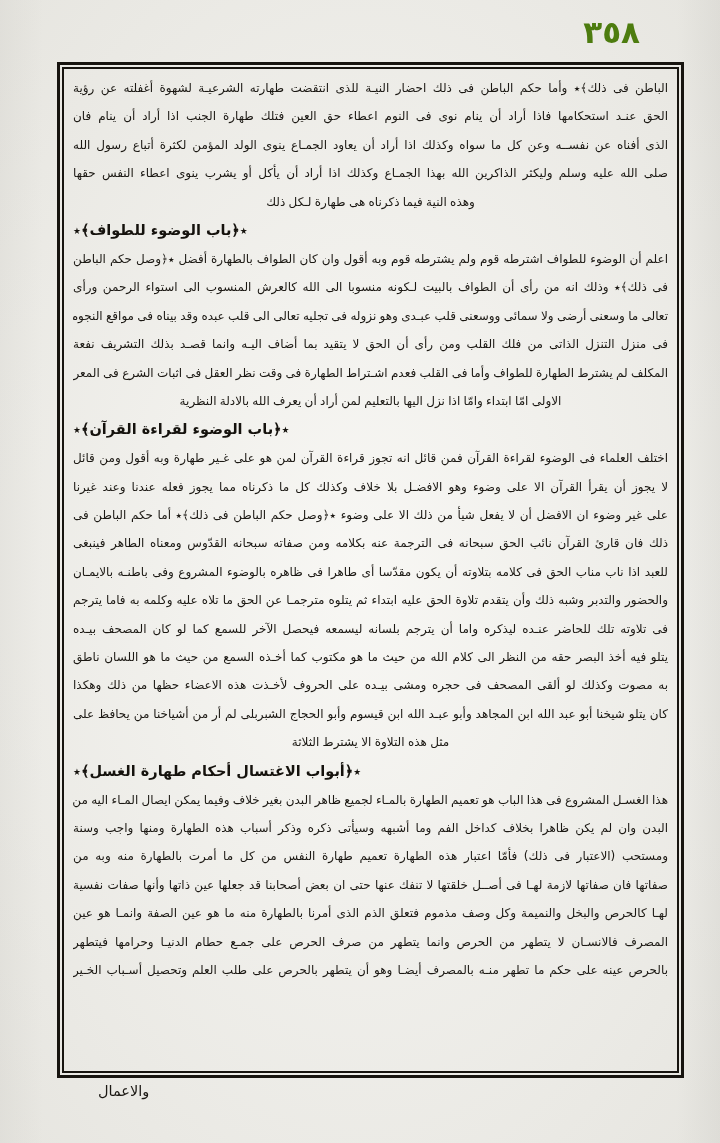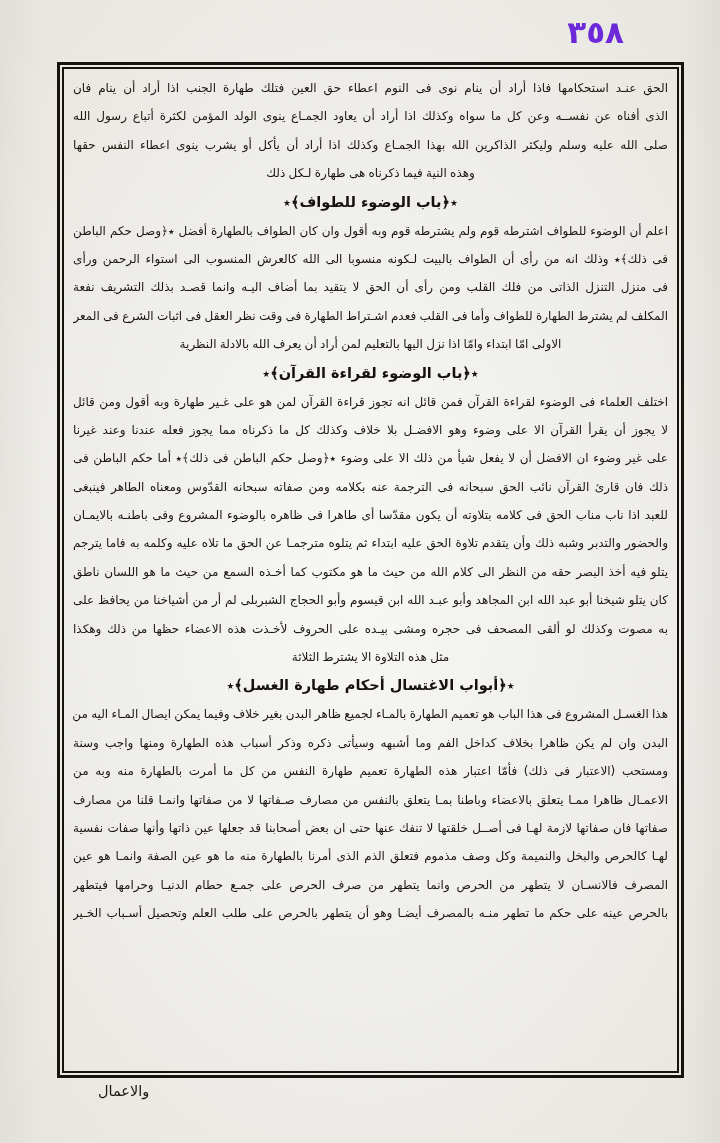--- a/index.html
+++ b/index.html
@@ -10,22 +10,22 @@
     color:#1a1712;
   }
   
   body::before{
     content:"";position:absolute;inset:0;pointer-events:none;
     background:
       radial-gradient(ellipse at 50% 50%, rgba(255,255,255,0.35), rgba(120,118,110,0.10) 95%),
       linear-gradient(90deg, rgba(140,138,130,0.08), rgba(0,0,0,0) 6%, rgba(0,0,0,0) 94%, rgba(140,138,130,0.10));
   }
   .page-number{
-    position:absolute;top:14px;right:96px;
-    font-size:31px;font-weight:bold;letter-spacing:2px;color:#6d28d9;
+    position:absolute;top:14px;right:80px;
+    font-size:31px;font-weight:bold;letter-spacing:2px;color:#4d7c0f;
   }
   .frame{
     position:absolute;top:62px;left:57px;width:627px;height:1016px;
     border:3px solid #17140f;box-sizing:border-box;background:transparent;
   }
   .frame-inner{
     position:absolute;top:2px;left:2px;right:2px;bottom:2px;
     border:2px solid #17140f;box-sizing:border-box;
     padding:5px 9px 0 9px;overflow:hidden;
     direction:rtl;
@@ -35,60 +35,62 @@
     white-space:nowrap;overflow:hidden;
     text-align:justify;text-align-last:justify;
     word-spacing:-0.5px;
     color:#1b1813;
   }
   .line-center{
     text-align:left;text-align-last:center;
   }
   .heading{
     font-size:14.5px;line-height:29px;height:29px;font-weight:bold;
-    text-align:center;white-space:nowrap;overflow:hidden;color:#15120d;
+    text-align:left;white-space:nowrap;overflow:hidden;color:#15120d;
   }
   .catchword{
     position:absolute;top:1083px;left:98px;
     font-size:14.5px;font-weight:normal;direction:rtl;color:#1b1813;
   }
 </style>
 </head>
 <body>
 
 <div class="page-number">٣٥٨</div>
 
 <div class="frame">
   <div class="frame-inner">
+      <div class="line">الباطن فى ذلك﴾٭ وأما حكم الباطن فى ذلك احضار النيـة للذى انتقضت طهارته الشرعيـة لشهوة أغفلته عن رؤية</div>
       <div class="line">الحق عنـد استحكامها فاذا أراد أن ينام نوى فى النوم اعطاء حق العين فتلك طهارة الجنب اذا أراد أن ينام فان</div>
       <div class="line">الذى أفناه عن نفســه وعن كل ما سواه وكذلك اذا أراد أن يعاود الجمـاع ينوى الولد المؤمن لكثرة أتباع رسول الله</div>
       <div class="line">صلى الله عليه وسلم وليكثر الذاكرين الله بهذا الجمـاع وكذلك اذا أراد أن يأكل أو يشرب ينوى اعطاء النفس حقها</div>
       <div class="line line-center">وهذه النية فيما ذكرناه هى طهارة لـكل ذلك</div>
       <div class="heading">٭﴿باب الوضوء للطواف﴾٭</div>
       <div class="line">اعلم أن الوضوء للطواف اشترطه قوم ولم يشترطه قوم وبه أقول وان كان الطواف بالطهارة أفضل ٭﴿وصل حكم الباطن</div>
       <div class="line">فى ذلك﴾٭ وذلك انه من رأى أن الطواف بالبيت لـكونه منسوبا الى الله كالعرش المنسوب الى استواء الرحمن ورأى</div>
+      <div class="line">تعالى ما وسعنى أرضى ولا سمائى ووسعنى قلب عبـدى وهو نزوله فى تجليه تعالى الى قلب عبده وقد بيناه فى مواقع النجوم</div>
       <div class="line">فى منزل التنزل الذاتى من فلك القلب ومن رأى أن الحق لا يتقيد بما أضاف اليـه وانما قصـد بذلك التشريف نفعة</div>
       <div class="line">المكلف لم يشترط الطهارة للطواف وأما فى القلب فعدم اشـتراط الطهارة فى وقت نظر العقل فى اثبات الشرع فى المعرفة</div>
       <div class="line line-center">الاولى امّا ابتداء وامّا اذا نزل اليها بالتعليم لمن أراد أن يعرف الله بالادلة النظرية</div>
       <div class="heading">٭﴿باب الوضوء لقراءة القرآن﴾٭</div>
       <div class="line">اختلف العلماء فى الوضوء لقراءة القرآن فمن قائل انه تجوز قراءة القرآن لمن هو على غـير طهارة وبه أقول ومن قائل</div>
       <div class="line">لا يجوز أن يقرأ القرآن الا على وضوء وهو الافضـل بلا خلاف وكذلك كل ما ذكرناه مما يجوز فعله عندنا وعند غيرنا</div>
       <div class="line">على غير وضوء ان الافضل أن لا يفعل شيأ من ذلك الا على وضوء ٭﴿وصل حكم الباطن فى ذلك﴾٭ أما حكم الباطن فى</div>
       <div class="line">ذلك فان قارئ القرآن نائب الحق سبحانه فى الترجمة عنه بكلامه ومن صفاته سبحانه القدّوس ومعناه الطاهر فينبغى</div>
       <div class="line">للعبد اذا ناب مناب الحق فى كلامه بتلاوته أن يكون مقدّسا أى طاهرا فى ظاهره بالوضوء المشروع وفى باطنـه بالايمـان</div>
       <div class="line">والحضور والتدبر وشبه ذلك وأن يتقدم تلاوة الحق عليه ابتداء ثم يتلوه مترجمـا عن الحق ما تلاه عليه وكلمه به فاما يترجم</div>
+      <div class="line">فى تلاوته تلك للحاضر عنـده ليذكره واما أن يترجم بلسانه ليسمعه فيحصل الآخر للسمع كما لو كان المصحف بيـده</div>
       <div class="line">يتلو فيه أخذ البصر حقه من النظر الى كلام الله من حيث ما هو مكتوب كما أخـذه السمع من حيث ما هو اللسان ناطق</div>
+      <div class="line">به مصوت وكذلك لو ألقى المصحف فى حجره ومشى بيـده على الحروف لأخـذت هذه الاعضاء حظها من ذلك وهكذا</div>
       <div class="line">كان يتلو شيخنا أبو عبد الله ابن المجاهد وأبو عبـد الله ابن قيسوم وأبو الحجاج الشبربلى لم أر من أشياخنا من يحافظ على</div>
-      <div class="line">به مصوت وكذلك لو ألقى المصحف فى حجره ومشى بيـده على الحروف لأخـذت هذه الاعضاء حظها من ذلك وهكذا</div>
       <div class="line line-center">مثل هذه التلاوة الا يشترط الثلاثة</div>
       <div class="heading">٭﴿أبواب الاغتسال أحكام طهارة الغسل﴾٭</div>
       <div class="line">هذا الغسـل المشروع فى هذا الباب هو تعميم الطهارة بالمـاء لجميع ظاهر البدن بغير خلاف وفيما يمكن ايصال المـاء اليه من</div>
       <div class="line">البدن وان لم يكن ظاهرا بخلاف كداخل الفم وما أشبهه وسيأتى ذكره وذكر أسباب هذه الطهارة ومنها واجب وسنة</div>
       <div class="line">ومستحب (الاعتبار فى ذلك) فأمّا اعتبار هذه الطهارة تعميم طهارة النفس من كل ما أمرت بالطهارة منه وبه من</div>
-      <div class="line">الاعمـال ظاهرا ممـا يتعلق بالاعضاء وباطنا بمـا يتعلق بالنفس من مصارف صـفاتها لا من صفاتها وانمـا قلنا من مصارف</div>
       <div class="line">صفاتها فان صفاتها لازمة لهـا فى أصــل خلقتها لا تنفك عنها حتى ان بعض أصحابنا قد جعلها عين ذاتها وأنها صفات نفسية</div>
       <div class="line">لهـا كالحرص والبخل والنميمة وكل وصف مذموم فتعلق الذم الذى أمرنا بالطهارة منه ما هو عين الصفة وانمـا هو عين</div>
       <div class="line">المصرف فالانسـان لا يتطهر من الحرص وانما يتطهر من صرف الحرص على جمـع حطام الدنيـا وحرامها فيتطهر</div>
       <div class="line">بالحرص عينه على حكم ما تطهر منـه بالمصرف أيضـا وهو أن يتطهر بالحرص على طلب العلم وتحصيل أسـباب الخـير</div>
     </div>
 </div>
 
 <div class="catchword">والاعمال</div>
 
 </body></html>

